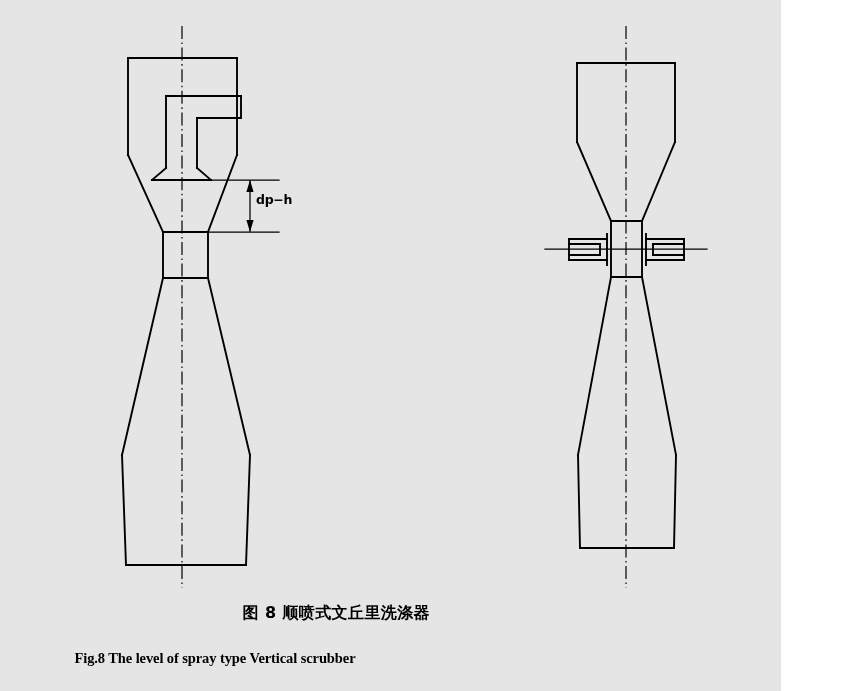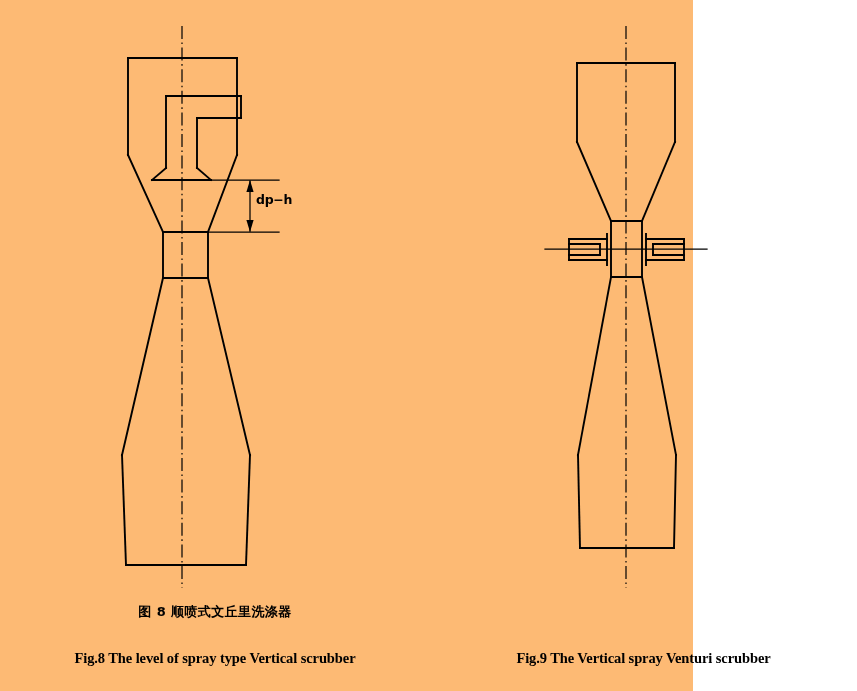--- a/index.html
+++ b/index.html
@@ -10,44 +10,44 @@
   body {
     width: 857px;
     height: 691px;
     font-family: "Liberation Serif", serif;
     color: #000000;
     overflow: hidden;
     position: relative;
   }
   #page {
     position: relative;
-    width: 693px;
+    width: 781px;
     height: 691px;
-    background: #fdba74;
+    background: #e5e5e5;
   }
   .figure-block {
     position: absolute;
     top: 0;
     height: 691px;
   }
   #figure-left  { left: 0px;   width: 430px; }
   #figure-right { left: 430px; width: 427px; }
 
   .drawing {
     position: absolute;
     top: 0;
     left: 0;
   }
 
   .caption-cn {
     position: absolute;
     width: 100%;
-    text-align: center;
+    text-align: right;
     font-family: "DejaVu Sans", sans-serif;
-    font-size: 13px;
+    font-size: 16px;
     font-weight: bold;
     letter-spacing: 0.4px;
     white-space: nowrap;
   }
   .caption-en {
     position: absolute;
     width: 100%;
     text-align: center;
     font-family: "Liberation Serif", serif;
     font-size: 14.5px;
@@ -203,16 +203,15 @@
       <path class="ln" d="M 216 234 L 216 265"></path>
       <path class="ln" d="M 216 239 L 254 239"></path>
       <path class="ln" d="M 216 260 L 254 260"></path>
       <path class="ln" d="M 254 239 L 254 260"></path>
       <path class="ln" d="M 223 244 L 254 244"></path>
       <path class="ln" d="M 223 255 L 254 255"></path>
       <path class="ln" d="M 223 244 L 223 255"></path>
     </svg>
 
 
-    <div class="caption-en" id="cap-en-right">Fig.9 The Vertical spray Venturi scrubber</div>
   </div>
 
 </div>
 
 </body></html>

